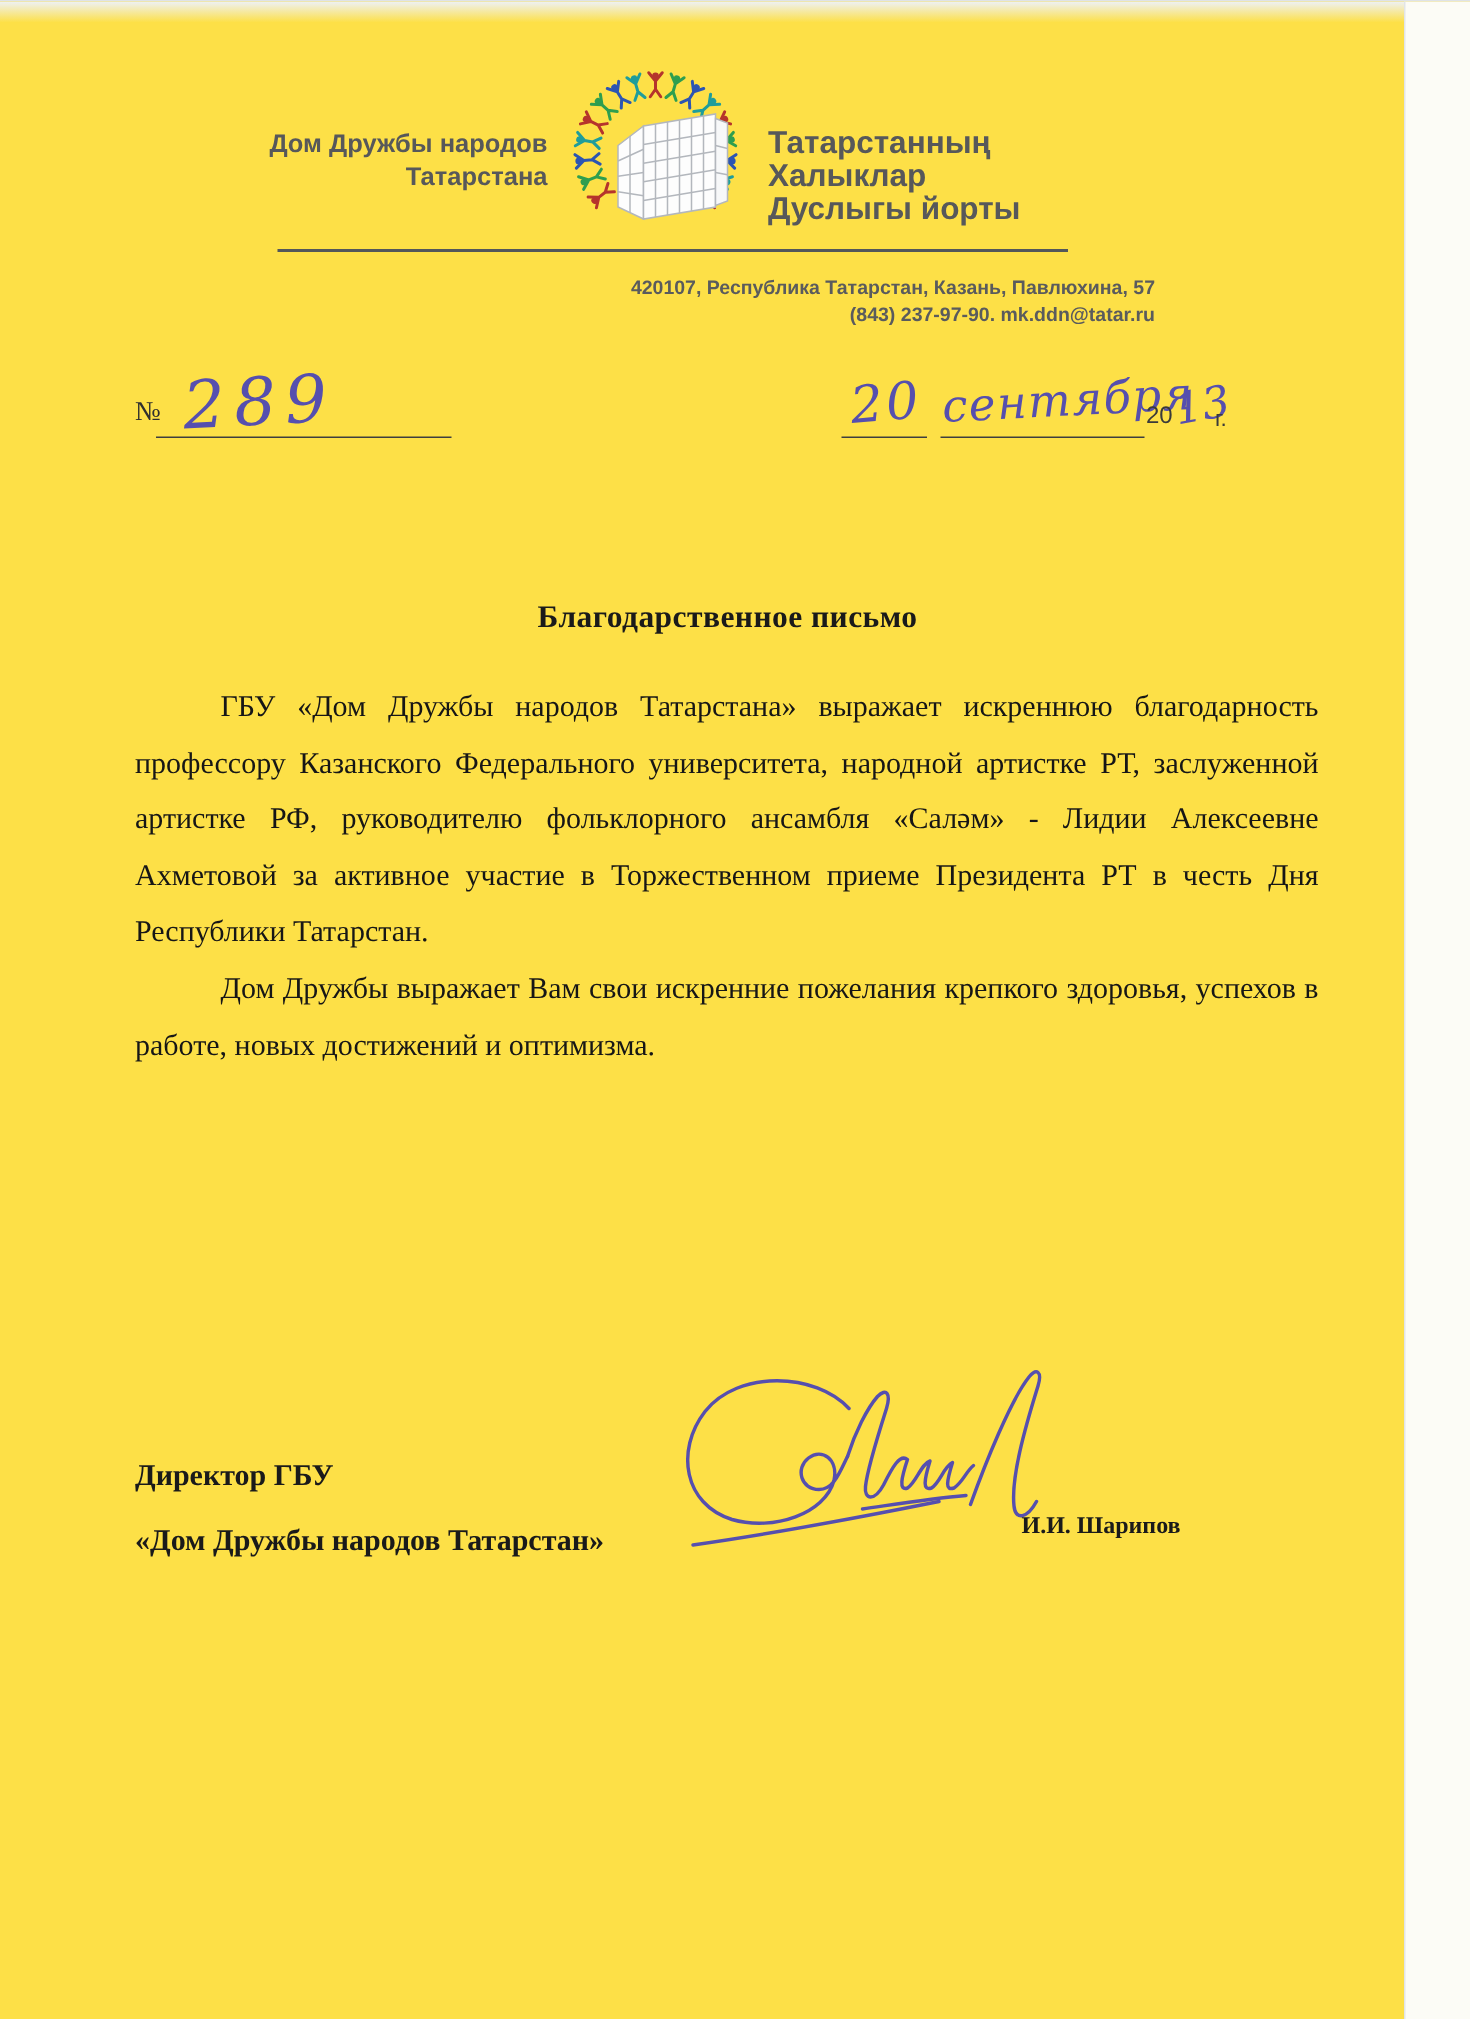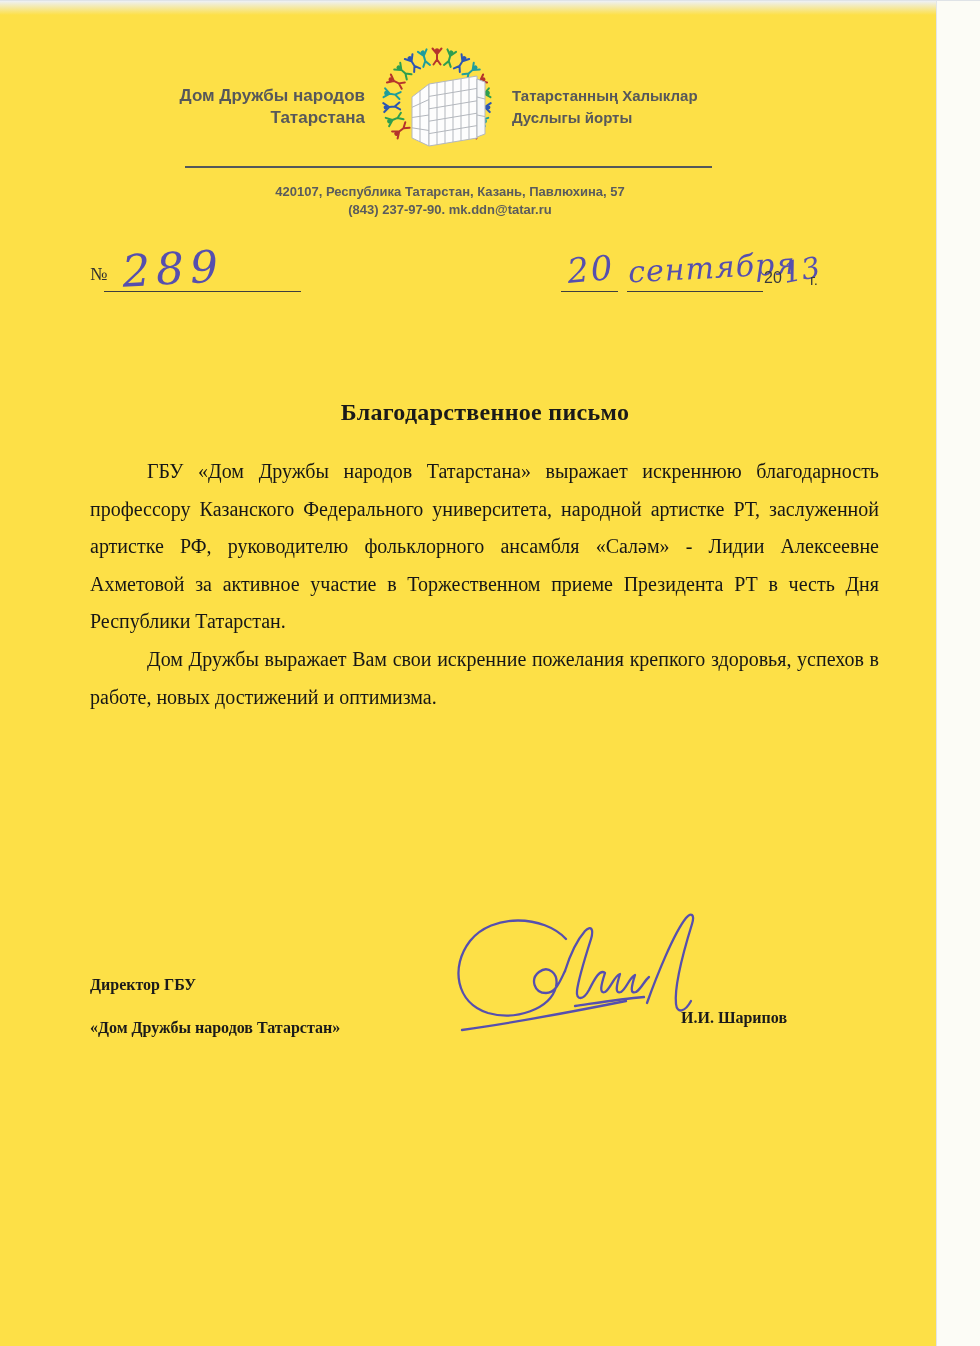--- a/index.html
+++ b/index.html
@@ -31,30 +31,30 @@
   .org-ru{
     position:absolute;left:150px;top:84px;width:215px;
     text-align:right;
     font-family:"Liberation Sans", sans-serif;font-weight:bold;
     font-size:17px;line-height:22px;color:var(--header-text);
   }
   .org-tat{
     position:absolute;left:512px;top:84px;width:250px;
     text-align:left;
     font-family:"Liberation Sans", sans-serif;font-weight:bold;
-    font-size:15px;line-height:22px;color:var(--header-text);
+    font-size:21px;line-height:22px;color:var(--header-text);
   }
   .logo{position:absolute;left:382px;top:44px;width:110px;height:112px;}
   .rule{
     position:absolute;left:185px;top:165px;width:527px;height:2px;
     background:var(--rule);
   }
   .address{
     position:absolute;left:130px;top:182px;width:640px;
-    text-align:center;
+    text-align:right;
     font-family:"Liberation Sans", sans-serif;font-weight:bold;
     font-size:13px;line-height:17.5px;color:#5a5b5d;
   }
   
   .no-label{
     position:absolute;left:90px;top:263px;
     font-size:18px;color:#2f2f2f;font-family:"Liberation Serif",serif;
   }
   .uline{position:absolute;border-bottom:1.5px solid var(--underline);height:0;}
   .uline-number{left:104px;top:290px;width:197px;}
@@ -73,33 +73,33 @@
     position:absolute;left:764px;top:268px;
     font-family:"Liberation Sans", sans-serif;font-size:16px;color:#3a3a3a;
   }
   .printed-g{
     position:absolute;left:810px;top:270px;
     font-family:"Liberation Sans", sans-serif;font-size:15px;color:#3a3a3a;
   }
   
   .title{
     position:absolute;left:90px;top:398px;width:790px;margin:0;
-    text-align:center;font-weight:bold;font-size:24px;
+    text-align:center;font-weight:bold;font-size:21px;
     letter-spacing:.3px;color:var(--body-text);
   }
   .body-text{
     position:absolute;left:90px;top:452px;width:789px;
     font-size:20px;line-height:37.6px;color:#161616;
     text-align:justify;
   }
   .body-text p{margin:0;text-indent:57px;}
   
   .sig-position{
     position:absolute;left:90px;top:962px;
-    font-weight:bold;font-size:16px;line-height:43px;color:var(--body-text);
+    font-weight:bold;font-size:20px;line-height:43px;color:var(--body-text);
     white-space:nowrap;
   }
   .sig-name{
     position:absolute;left:681px;top:1008px;
     font-weight:bold;font-size:16px;color:var(--body-text);white-space:nowrap;
   }
   .sig-svg{position:absolute;left:448px;top:910px;width:300px;height:128px;}
   svg{display:block;}
 </style>
 </head>

